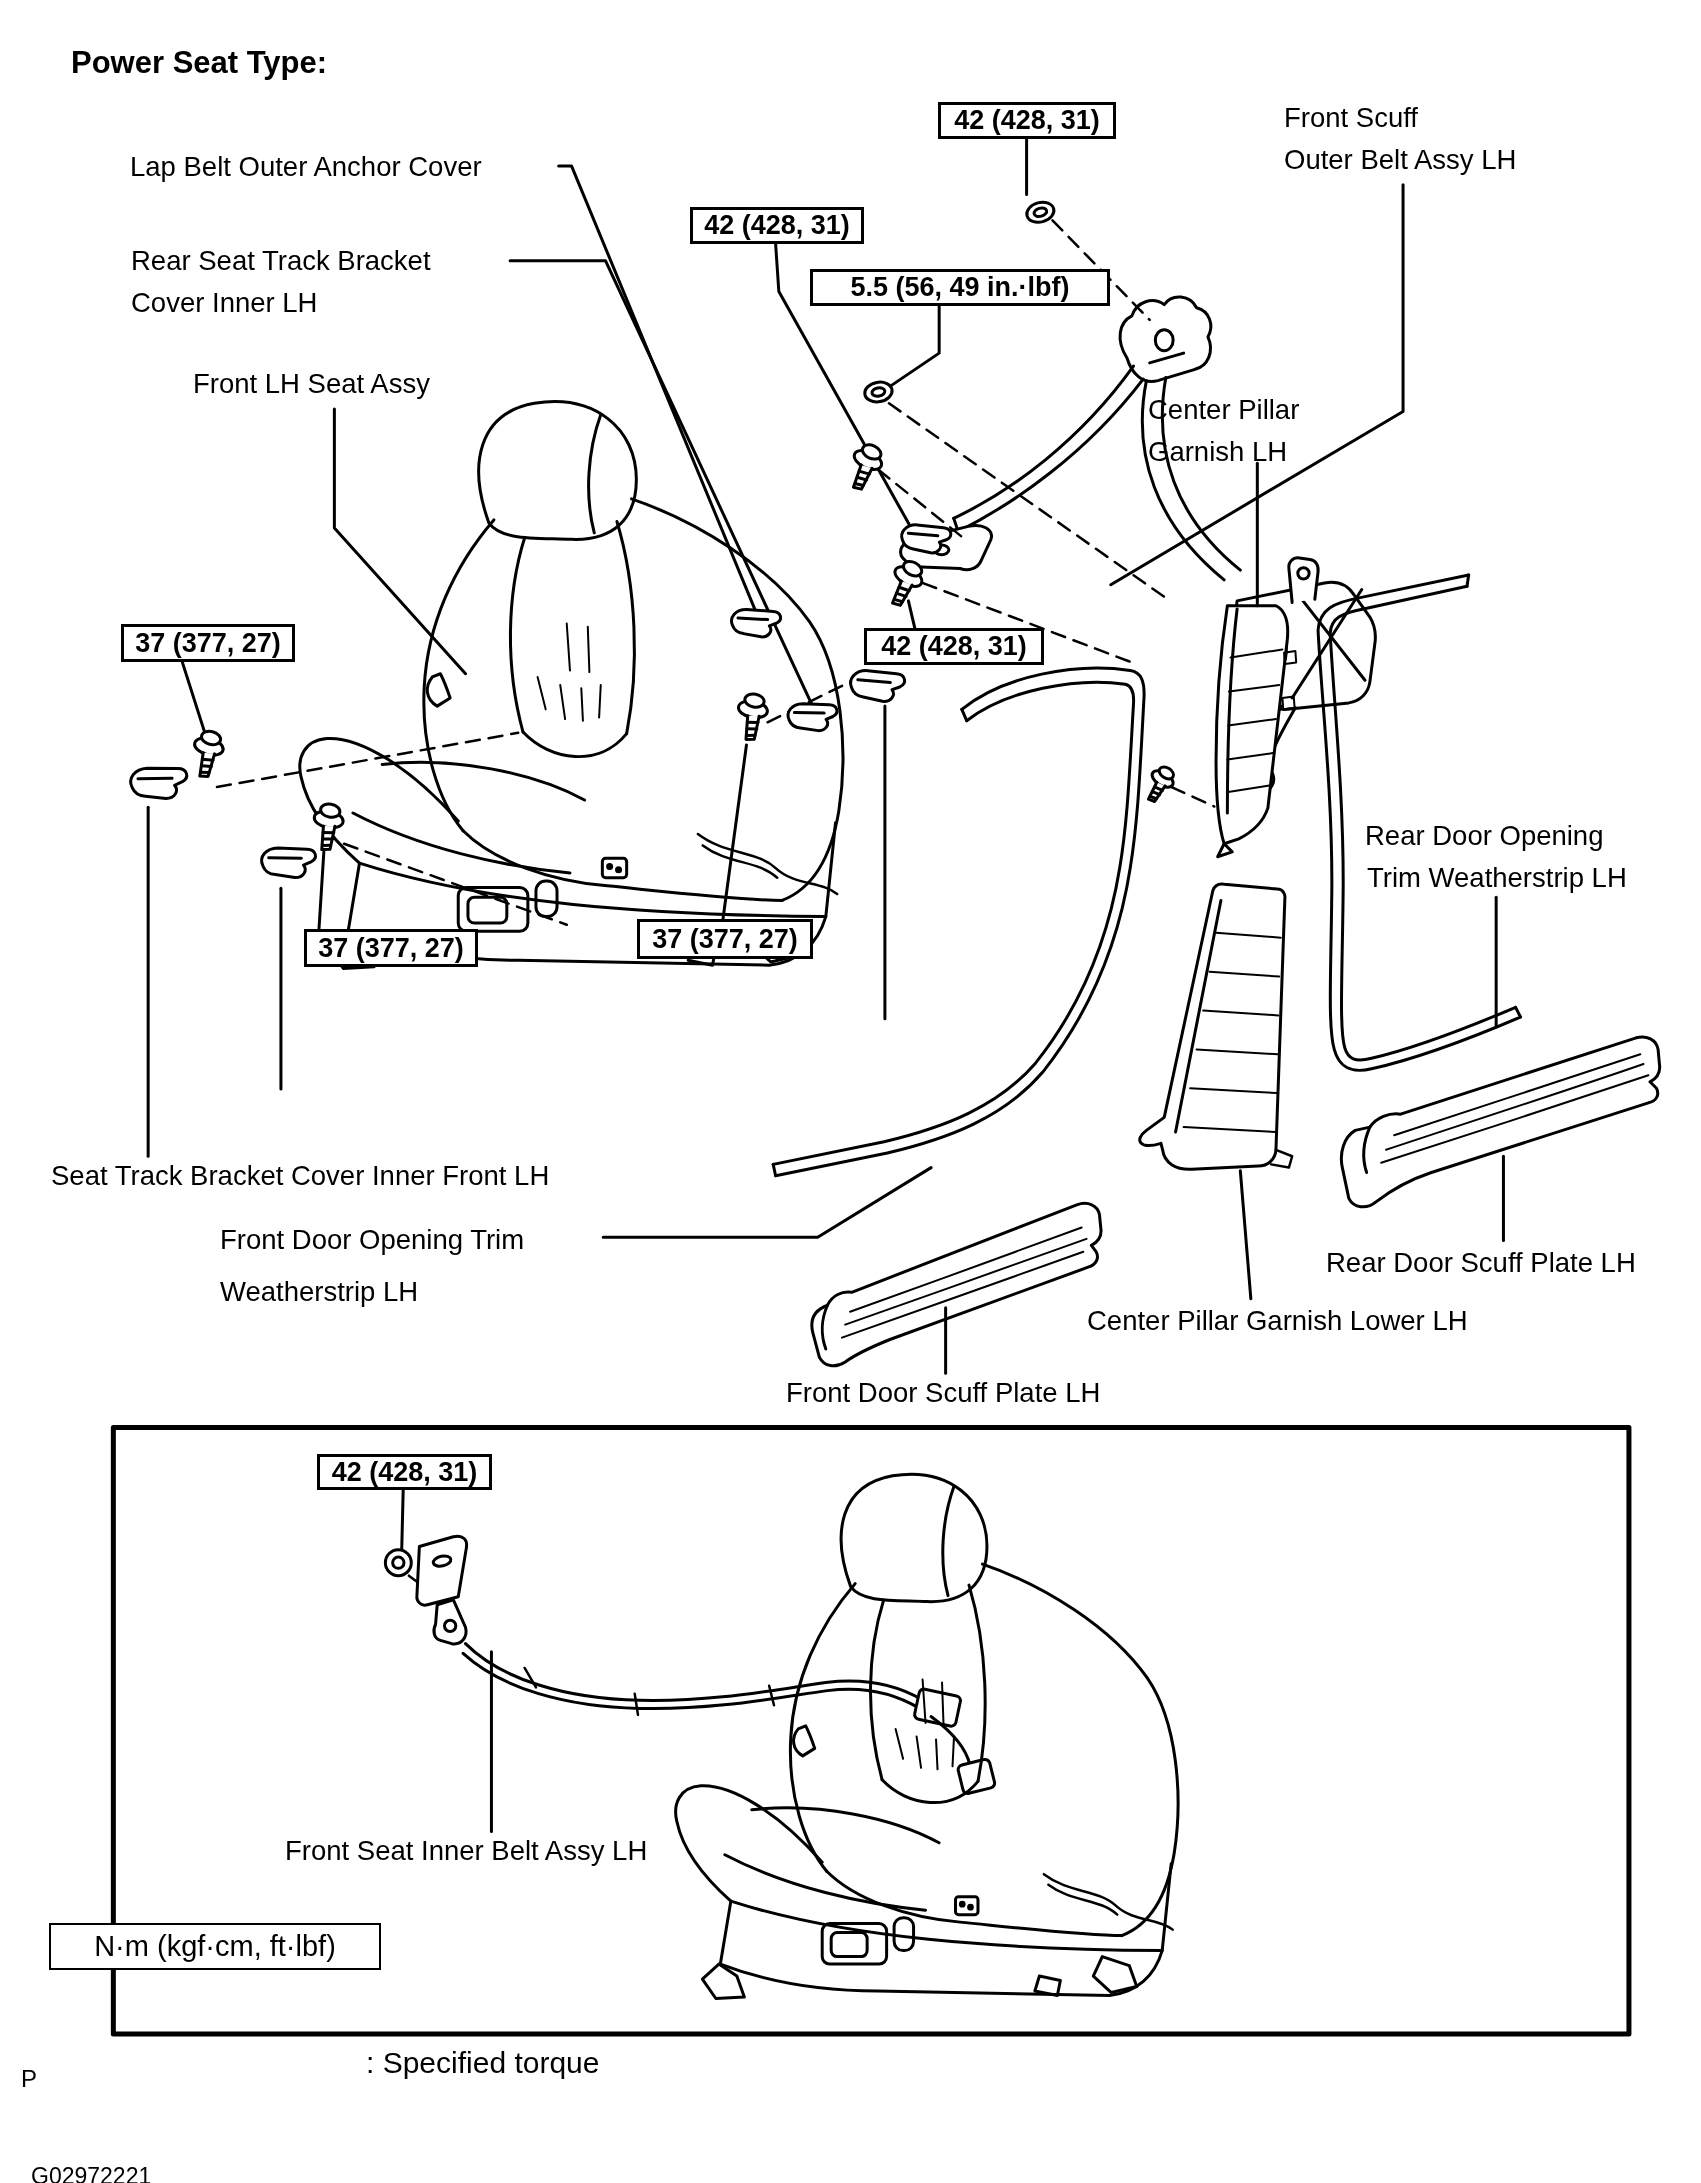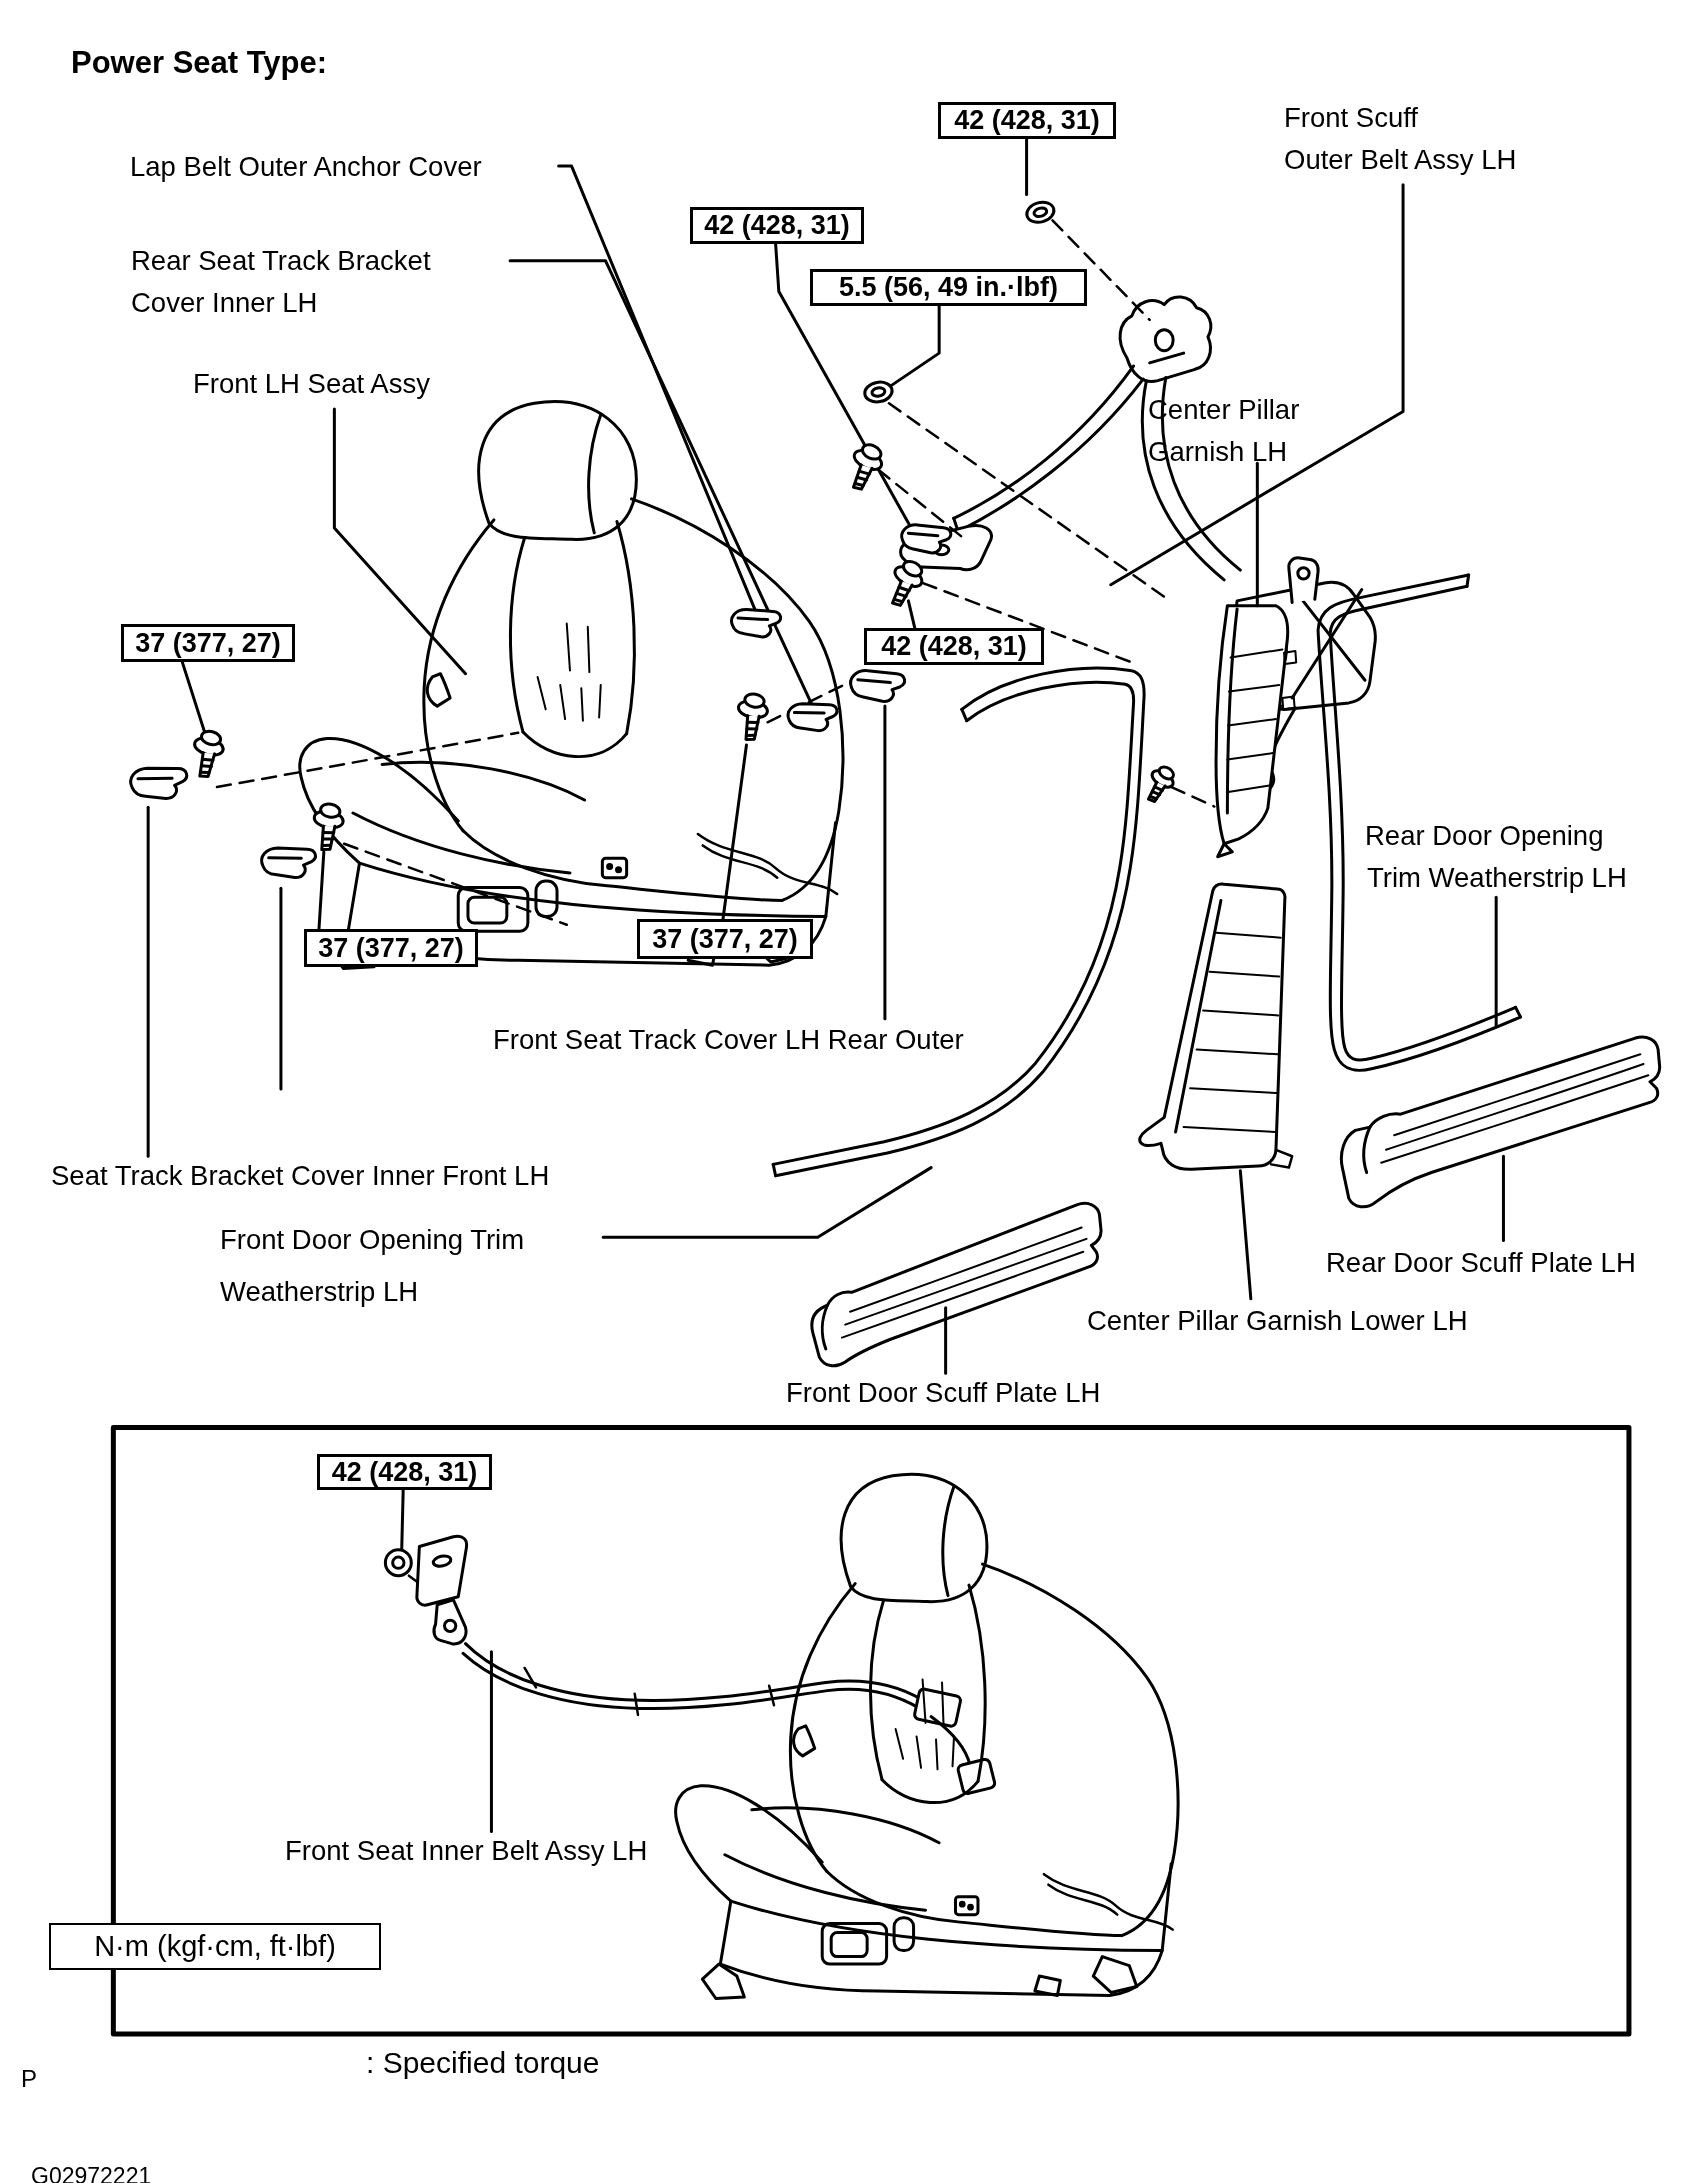--- a/index.html
+++ b/index.html
@@ -236,32 +236,31 @@
   <div class="lbl" style="left:130px;top:151px">Lap Belt Outer Anchor Cover</div>
   <div class="lbl" style="left:131px;top:245px">Rear Seat Track Bracket</div>
   <div class="lbl" style="left:131px;top:287px">Cover Inner LH</div>
   <div class="lbl" style="left:193px;top:368px">Front LH Seat Assy</div>
   <div class="lbl" style="left:1284px;top:102px">Front Scuff</div>
   <div class="lbl" style="left:1284px;top:144px">Outer Belt Assy LH</div>
   <div class="lbl" style="left:1148px;top:394px">Center Pillar</div>
   <div class="lbl" style="left:1148px;top:436px">Garnish LH</div>
   <div class="lbl" style="left:1365px;top:820px">Rear Door Opening</div>
   <div class="lbl" style="left:1367px;top:862px">Trim Weatherstrip LH</div>
-  <div class="lbl" style="left:493px;top:1024px">Front Seat Track Cover LH Rear Outer</div>
   <div class="lbl" style="left:51px;top:1160px">Seat Track Bracket Cover Inner Front LH</div>
   <div class="lbl" style="left:220px;top:1224px">Front Door Opening Trim</div>
   <div class="lbl" style="left:220px;top:1276px">Weatherstrip LH</div>
   <div class="lbl" style="left:1326px;top:1247px">Rear Door Scuff Plate LH</div>
   <div class="lbl" style="left:1087px;top:1305px">Center Pillar Garnish Lower LH</div>
   <div class="lbl" style="left:786px;top:1377px">Front Door Scuff Plate LH</div>
   <div class="lbl" style="left:285px;top:1835px">Front Seat Inner Belt Assy LH</div>
 
   <div class="callout" style="left:938px;top:102px;width:178px;height:37px">42 (428, 31)</div>
   <div class="callout" style="left:690px;top:207px;width:174px;height:37px">42 (428, 31)</div>
-  <div class="callout" style="left:810px;top:269px;width:277px;height:37px">5.5 (56, 49 in.·lbf)</div>
+  <div class="callout" style="left:810px;top:269px;width:300px;height:37px">5.5 (56, 49 in.·lbf)</div>
   <div class="callout" style="left:864px;top:628px;width:180px;height:37px">42 (428, 31)</div>
   <div class="callout" style="left:121px;top:624px;width:174px;height:38px">37 (377, 27)</div>
   <div class="callout" style="left:304px;top:929px;width:174px;height:38px">37 (377, 27)</div>
   <div class="callout" style="left:637px;top:919px;width:176px;height:40px">37 (377, 27)</div>
   <div class="callout" style="left:317px;top:1454px;width:175px;height:36px">42 (428, 31)</div>
 
   <div class="lbl marker" style="left:21px;top:2063px">P</div>
   <div class="legendbox" style="left:49px;top:1923px;width:332px;height:47px">N·m (kgf·cm, ft·lbf)</div>
   <div class="lbl" style="left:366px;top:2047px;font-size:30px">: Specified torque</div>
   <div class="lbl small" style="left:31px;top:2115px">G02972221</div>

